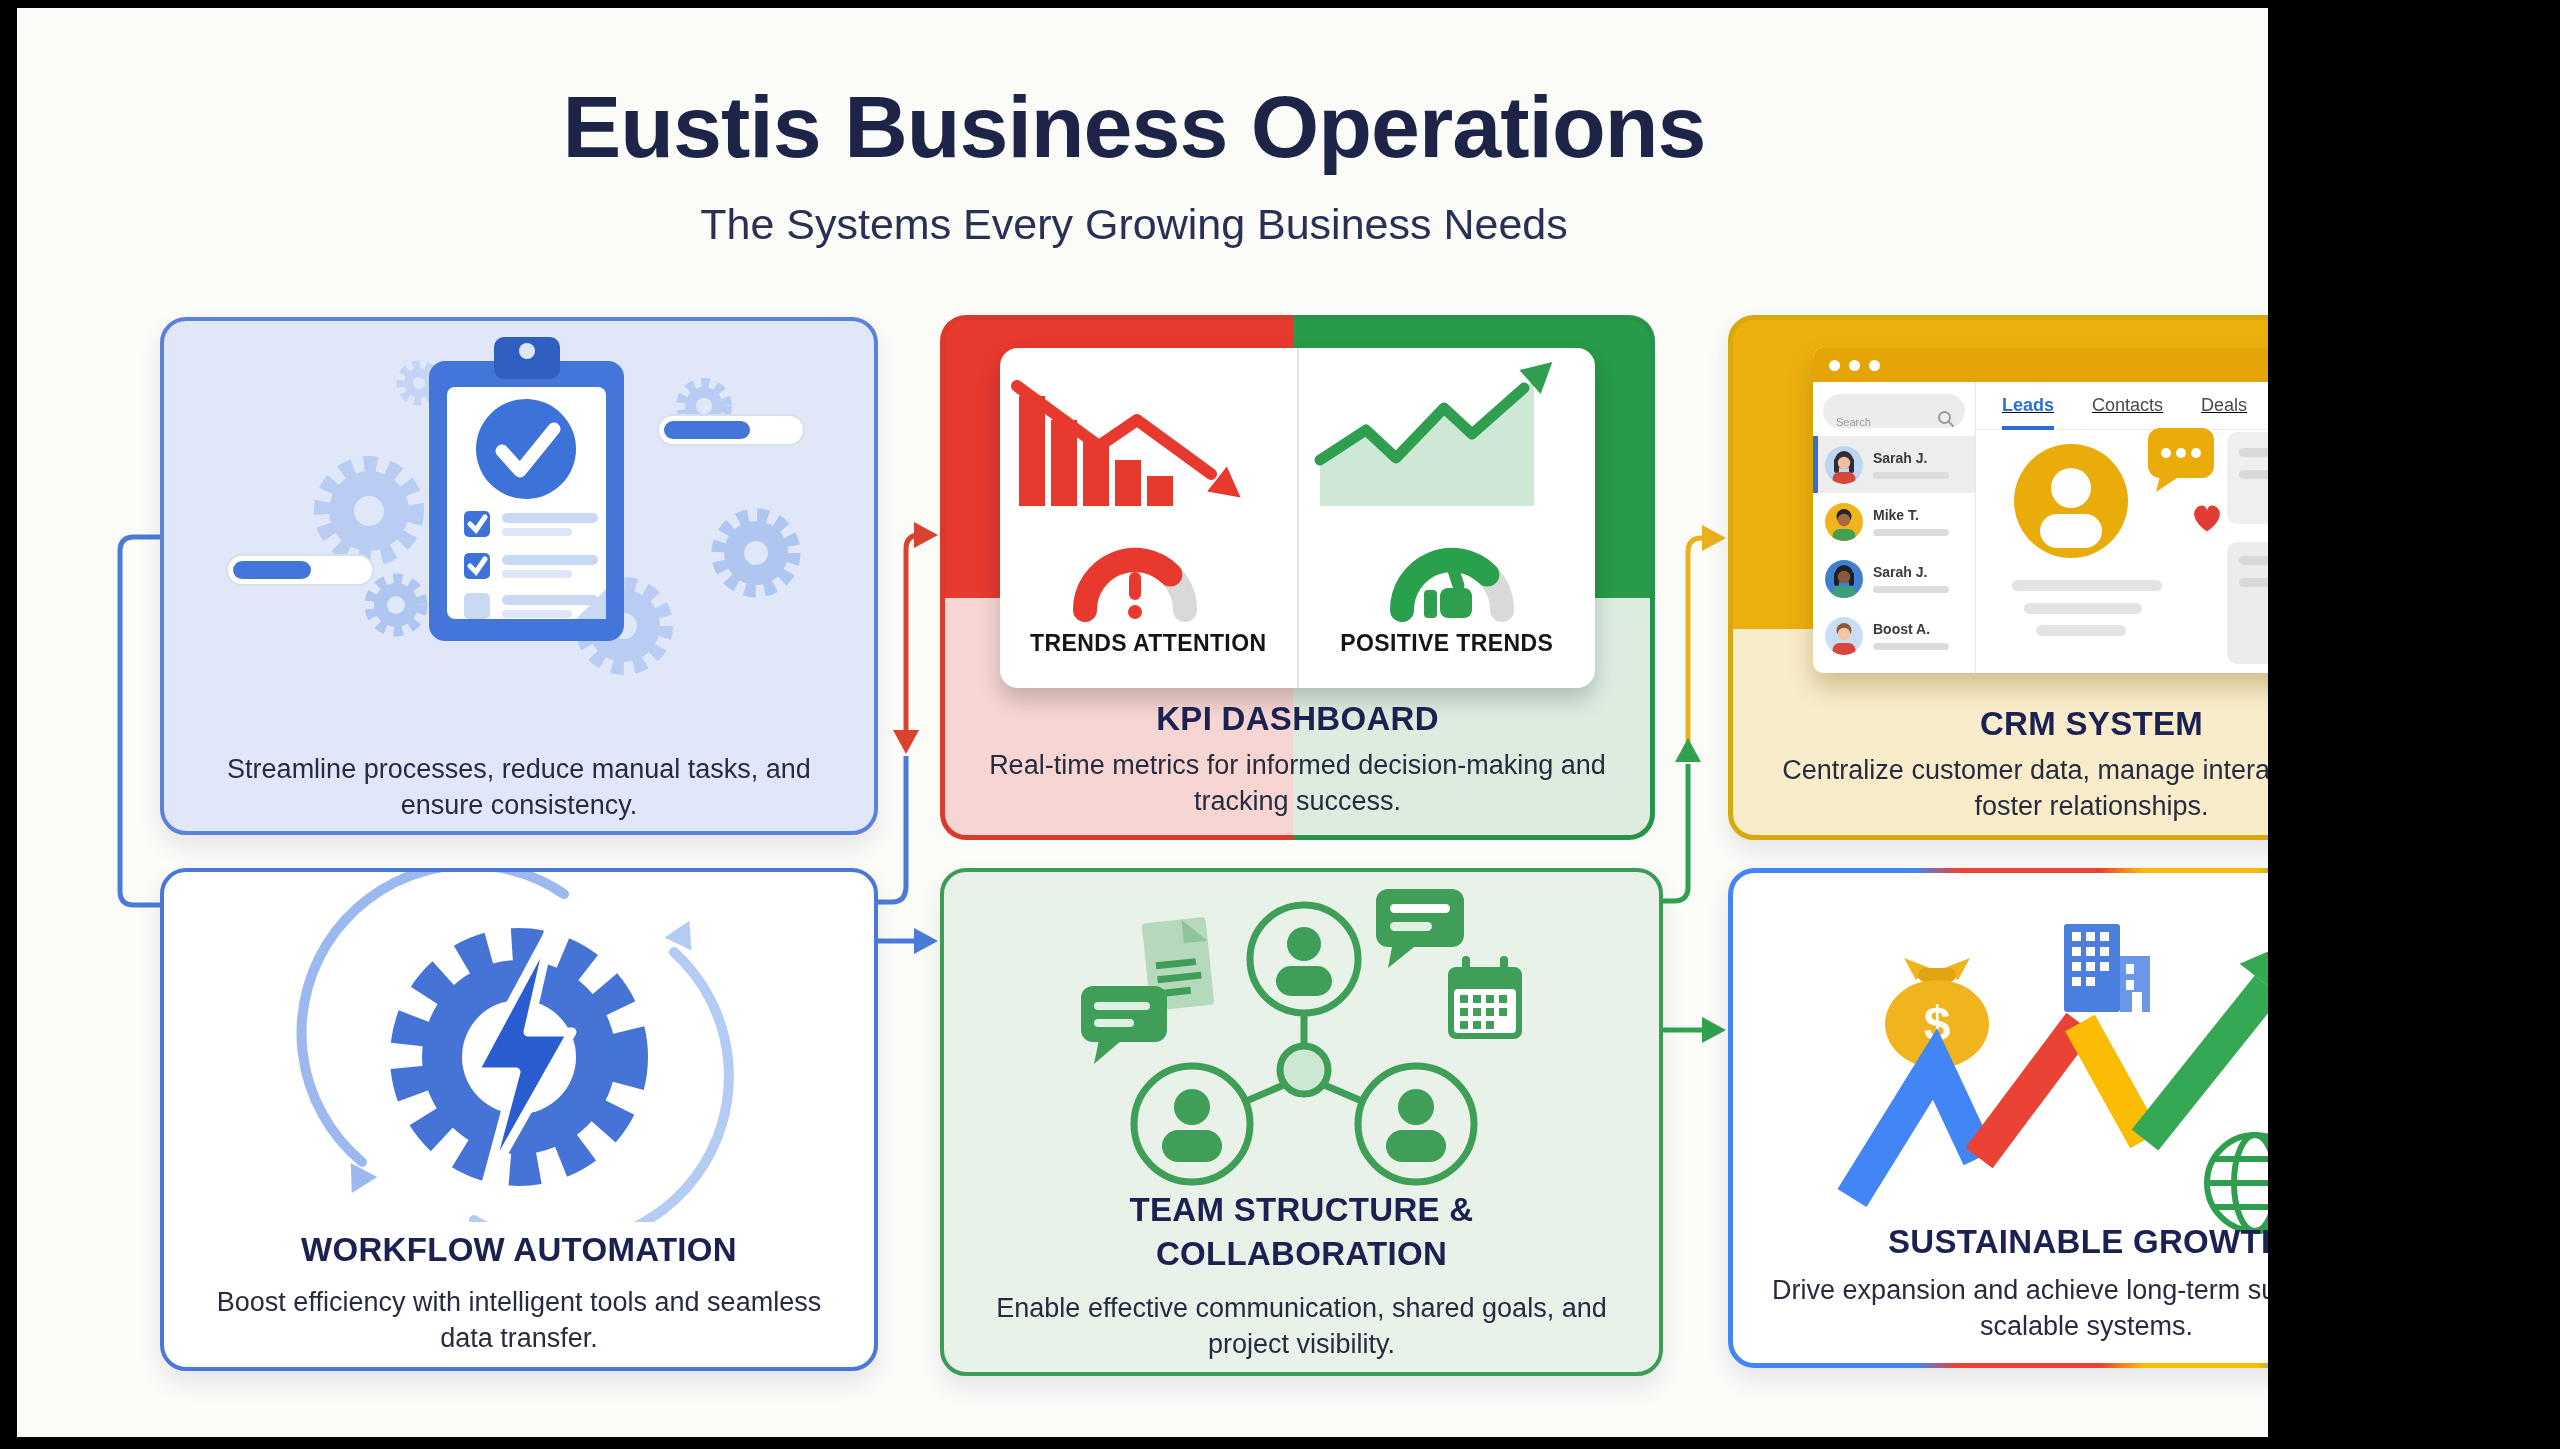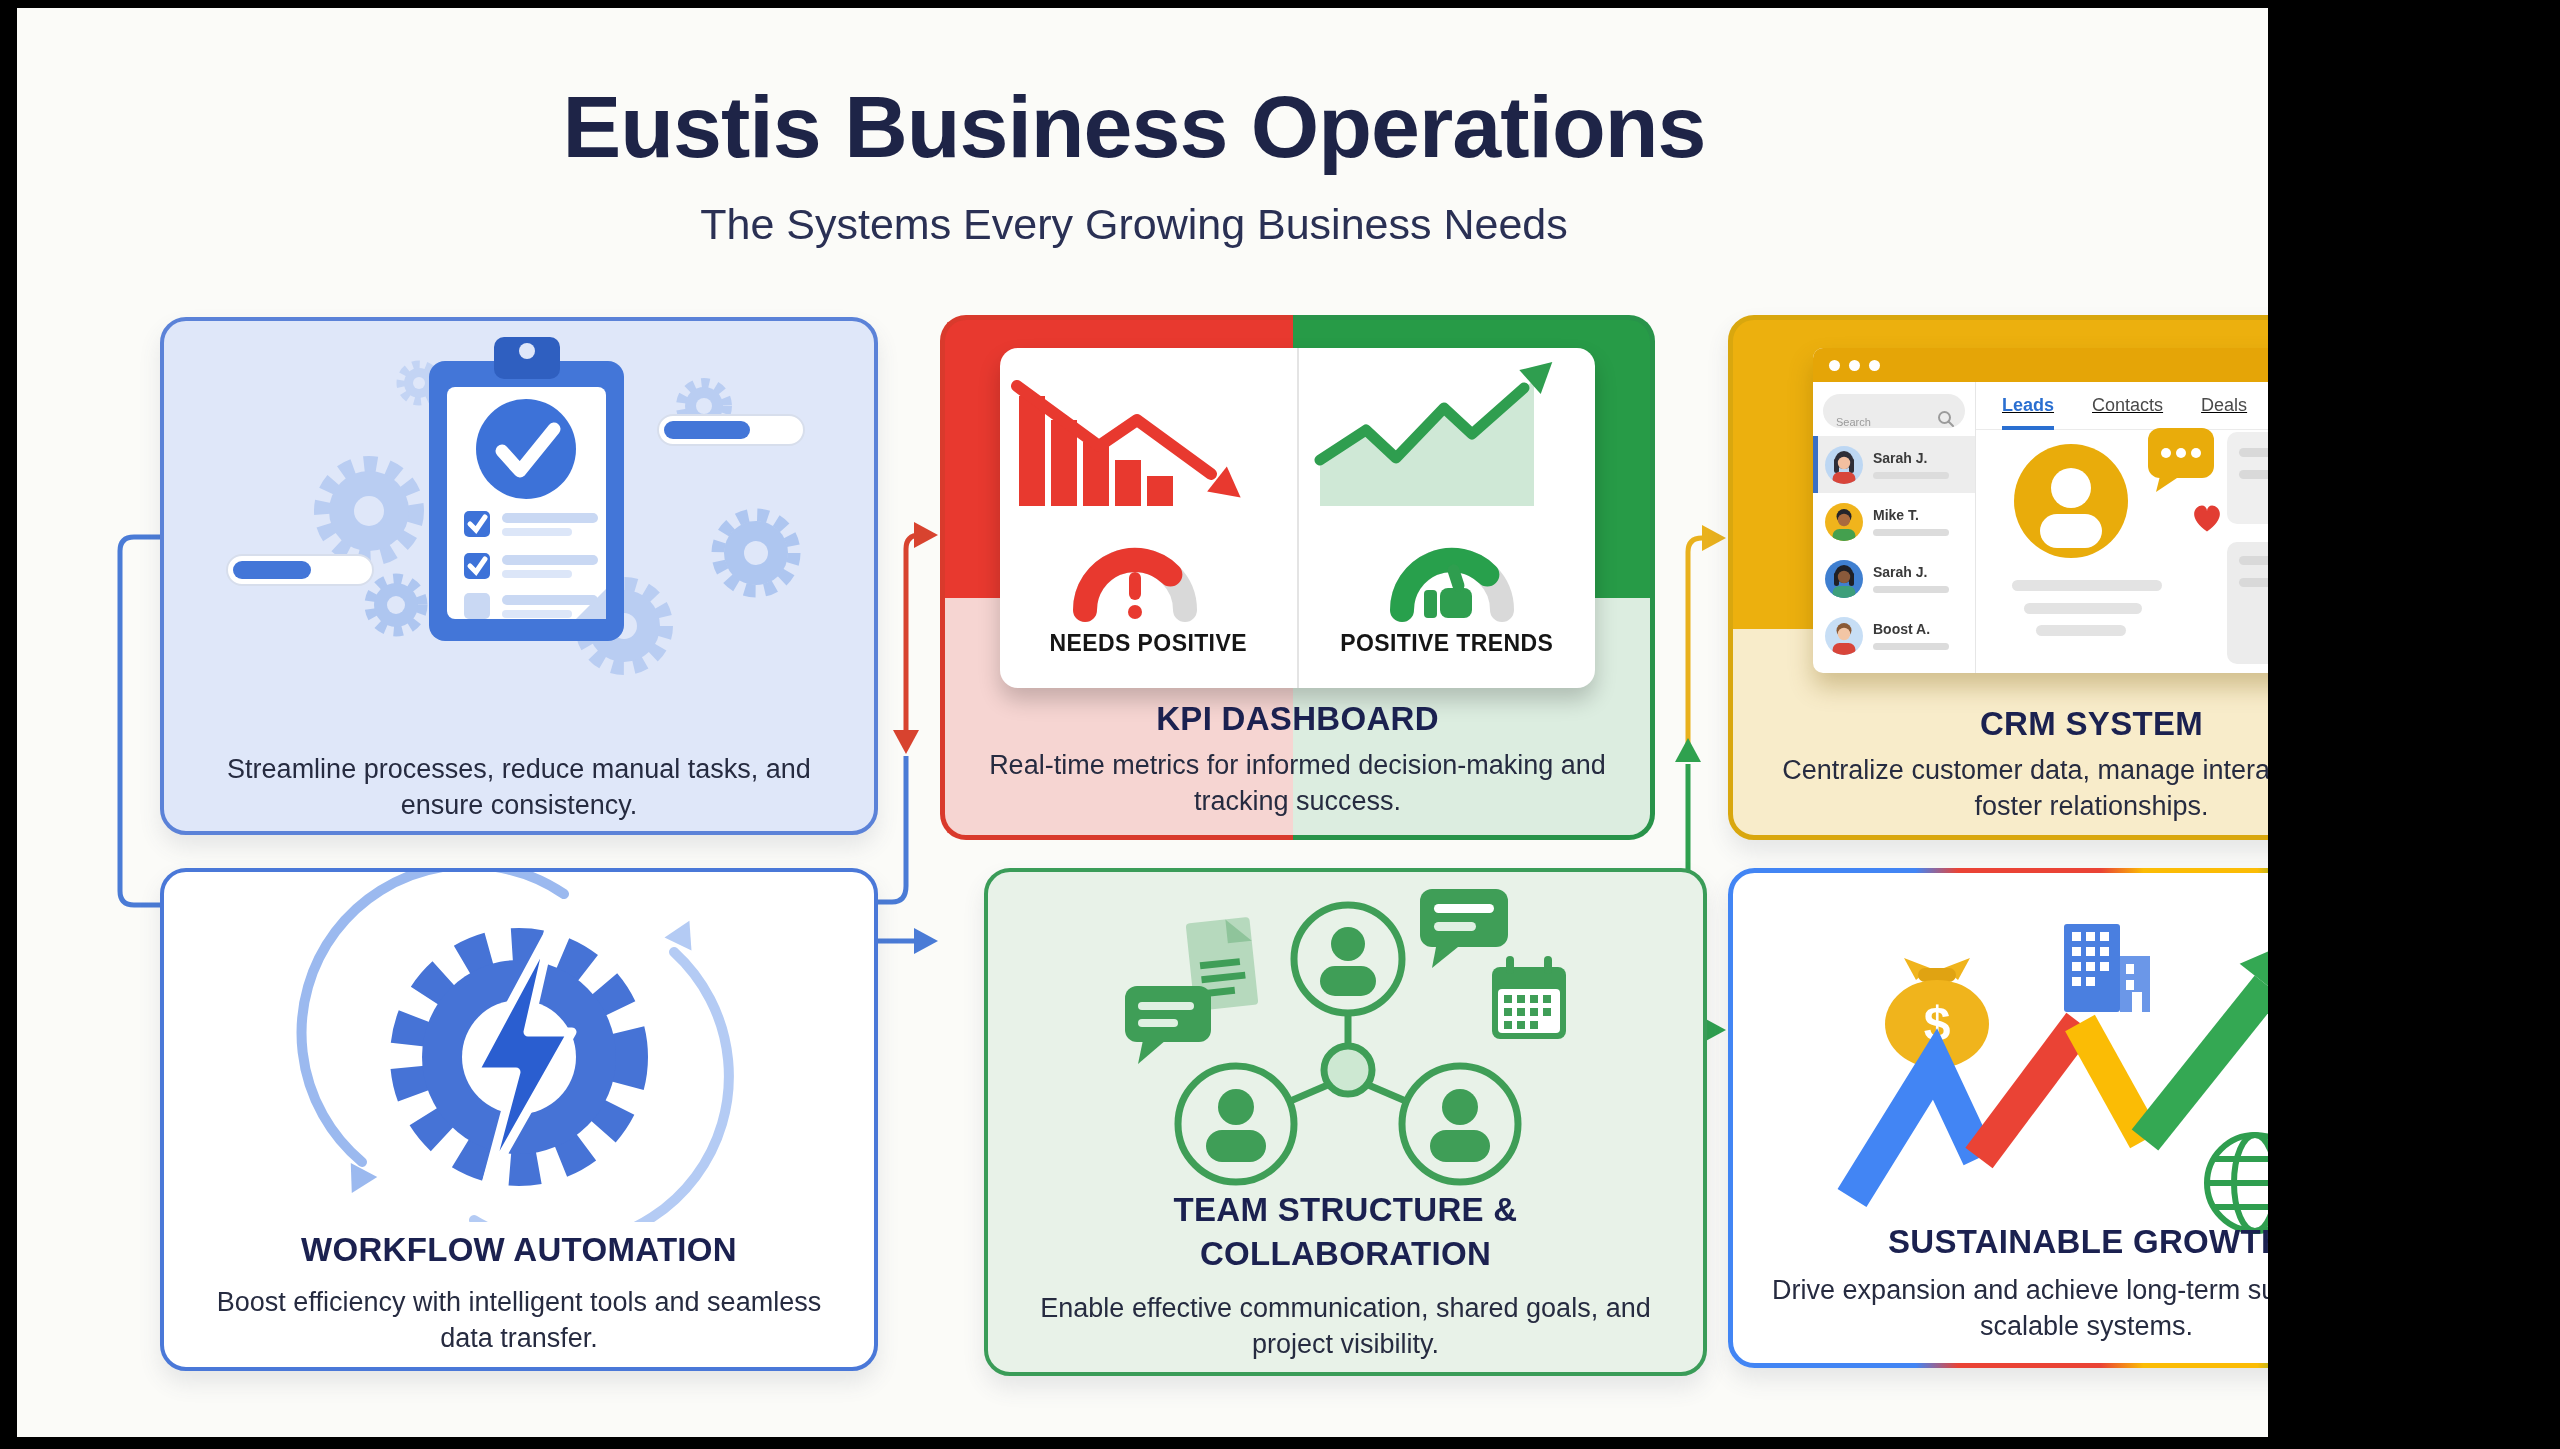--- a/index.html
+++ b/index.html
@@ -71,21 +71,21 @@
   .ph{position:absolute;background:#e3e3e3;border-radius:6px;height:11px;}
   .ph-a1{left:36px;top:198px;width:150px;}
   .ph-a2{left:48px;top:221px;width:118px;}
   .ph-a3{left:60px;top:243px;width:90px;}
   .ph-panel{position:absolute;background:#efefef;border-radius:10px;}
   .ph-p1{right:10px;top:50px;width:132px;height:92px;}
   .ph-p2{right:10px;top:160px;width:132px;height:122px;background:#ececec;}
   .ph-in{position:absolute;background:#d9d9d9;border-radius:5px;height:9px;}
 
   
-  .card-team{left:940px;top:868px;width:715px;height:500px;background:#e8f2e8;border:4px solid #3a9c58;margin-left:44px;}
+  .card-team{left:940px;top:868px;width:715px;height:500px;background:#e8f2e8;border:4px solid #3a9c58;}
   .card-growth{left:1728px;top:868px;width:717px;height:500px;background:#ffffff;box-shadow:0 12px 22px rgba(70,80,110,.12);}
   .growth-border{position:absolute;left:0;top:0;z-index:1;}
 </style>
 </head>
 <body>
 
 <div class="stage">
 
   <div class="main-title">Eustis Business Operations</div>
   <div class="sub-title">The Systems Every Growing Business Needs</div>
@@ -200,21 +200,21 @@
           </g>
           <polyline points="14,28 96,88 134,62 208,116" fill="none" stroke="#e8392f" stroke-width="12" stroke-linejoin="round" stroke-linecap="round"></polyline>
           <polygon points="0,-16 30,0 0,16" transform="translate(214,121) rotate(38)" fill="#e8392f"></polygon>
           <g>
             <path d="M 82 252 A 50 50 0 0 1 182 252" fill="none" stroke="#d9d9d9" stroke-width="24" stroke-linecap="round"></path>
             <path d="M 82 252 A 50 50 0 0 1 167.4 216.6" fill="none" stroke="#e8392f" stroke-width="24" stroke-linecap="round"></path>
             <rect x="126" y="214" width="12" height="28" rx="6" fill="#e8392f"></rect>
             <circle cx="132" cy="254" r="7" fill="#e8392f"></circle>
           </g>
         </svg>
-        <div class="kpi-label">NEEDS POSITIVE</div>
+        <div class="kpi-label">TRENDS ATTENTION</div>
       </div>
       <div class="kpi-half">
         <svg width="290" height="268" viewBox="0 0 290 268">
           <polygon points="18,148 18,102 64,72 94,100 142,50 170,76 232,22 232,148" fill="#cfe8d6"></polygon>
           <polyline points="18,102 64,72 94,100 142,50 170,76 222,30" fill="none" stroke="#2f9e4f" stroke-width="11" stroke-linejoin="round" stroke-linecap="round"></polyline>
           <polygon points="0,-16 30,0 0,16" transform="translate(228,24) rotate(-42)" fill="#2f9e4f"></polygon>
           <g>
             <path d="M 100 252 A 50 50 0 0 1 200 252" fill="none" stroke="#d9d9d9" stroke-width="24" stroke-linecap="round"></path>
             <path d="M 100 252 A 50 50 0 0 1 185.4 216.6" fill="none" stroke="#28a04c" stroke-width="24" stroke-linecap="round"></path>
             <g fill="#2f9e4f">

